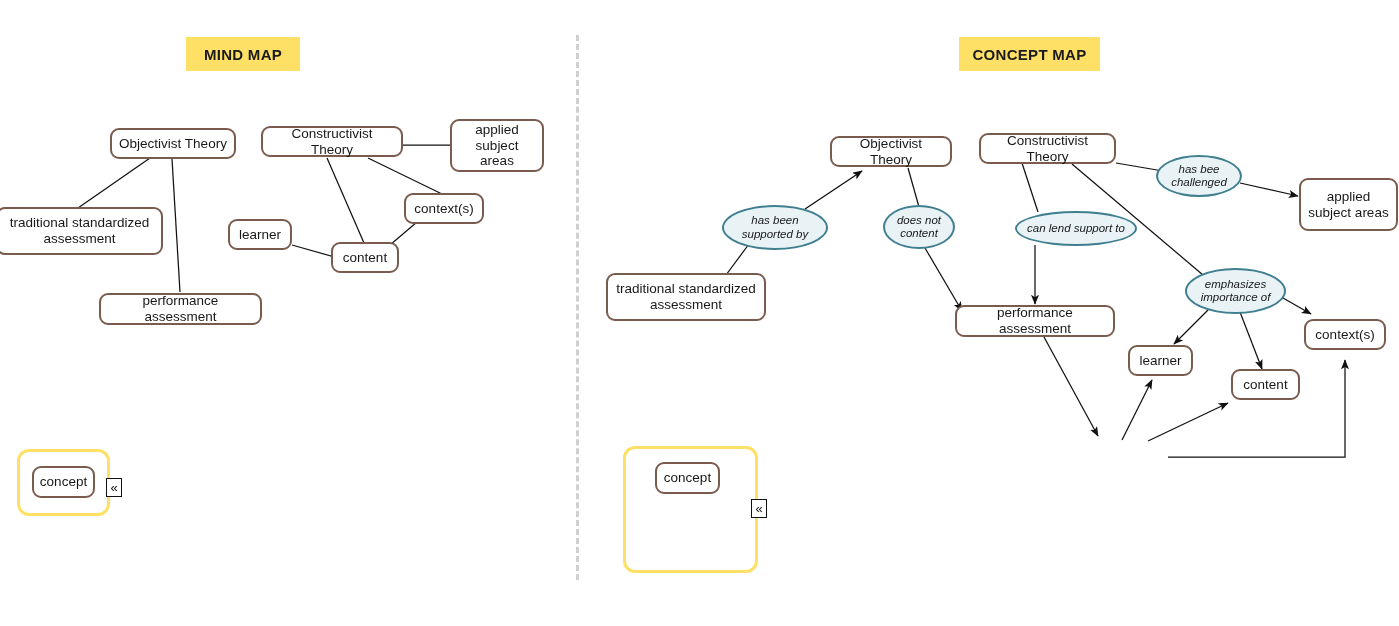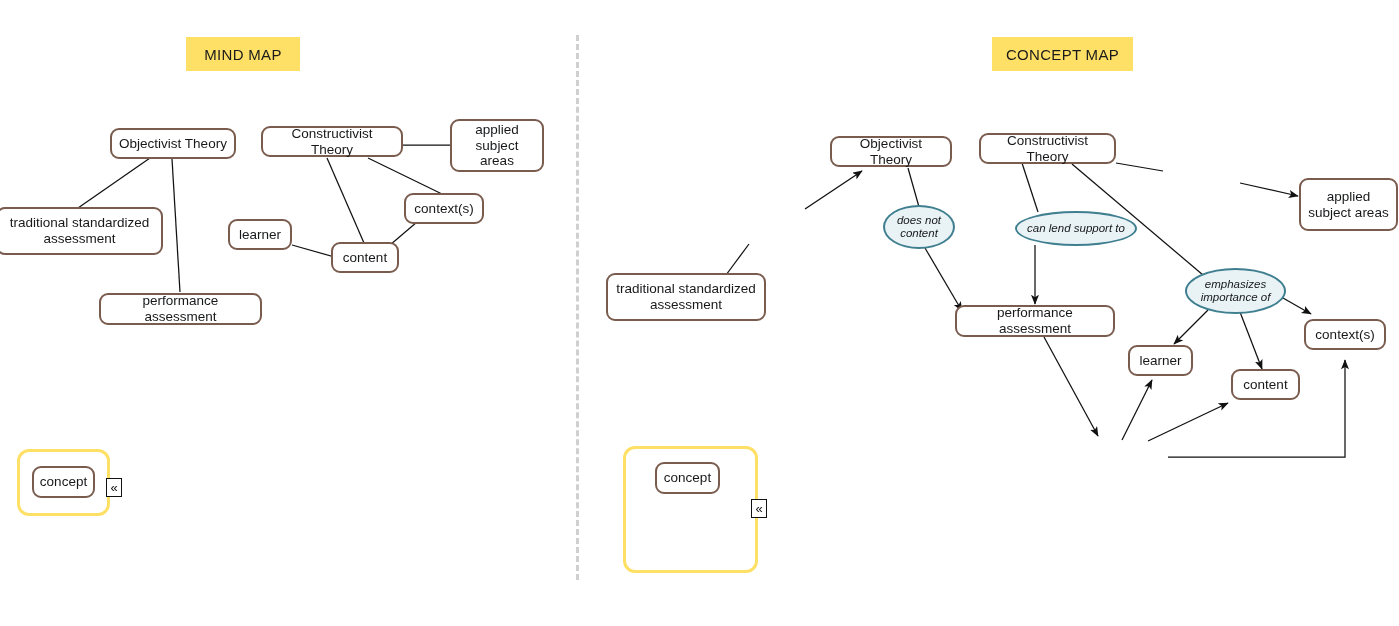--- a/index.html
+++ b/index.html
@@ -15,21 +15,21 @@
     width: 1399px;
     height: 626px;
     background: #ffffff;
     overflow: hidden;
   }
   
   .title-badge {
     position: absolute;
     background: #ffe066;
     color: #1a1a1a;
-    font-weight: normal;
+    font-weight: bold;
     font-size: 15px;
     letter-spacing: 0.3px;
     display: flex;
     align-items: center;
     justify-content: center;
     white-space: nowrap;
   }
   
   .node {
     position: absolute;
@@ -180,46 +180,50 @@
   <div class="node" style="left:228px; top:219px; width:64px; height:31px;">learner</div>
 
   <div class="node" style="left:331px; top:242px; width:68px; height:31px;">content</div>
 
   <div class="node" style="left:404px; top:193px; width:80px; height:31px;">context(s)</div>
 
   <div class="legend-box" style="left:17px; top:449px; width:93px; height:67px;"></div>
   <div class="node" style="left:32px; top:466px; width:63px; height:32px;">concept</div>
   <div class="marker" style="left:106px; top:478px; width:16px; height:19px;">«</div>
 
-  <div class="title-badge" style="left:992px; top:37px; width:141px; height:34px;">CONCEPT MAP</div>
+  <div class="title-badge" style="left:959px; top:37px; width:141px; height:34px;">CONCEPT MAP</div>
 
   <div class="node" style="left:830px; top:136px; width:122px; height:31px;">Objectivist Theory</div>
 
   <div class="node" style="left:979px; top:133px; width:137px; height:31px;">Constructivist Theory</div>
 
   <div class="node" style="left:1299px; top:178px; width:99px; height:53px; white-space:pre-line;">applied
 subject areas</div>
 
   <div class="node" style="left:606px; top:273px; width:160px; height:48px; white-space:pre-line;">traditional standardized
 assessment</div>
 
   <div class="node" style="left:955px; top:305px; width:160px; height:32px;">performance assessment</div>
 
   <div class="node" style="left:1128px; top:345px; width:65px; height:31px;">learner</div>
 
   <div class="node" style="left:1231px; top:369px; width:69px; height:31px;">content</div>
 
   <div class="node" style="left:1304px; top:319px; width:82px; height:31px;">context(s)</div>
 
+  <div class="ellipse" style="left:722px; top:205px; width:106px; height:45px; white-space:pre-line;">has been
+supported by</div>
 
   <div class="ellipse" style="left:883px; top:205px; width:72px; height:44px; white-space:pre-line;">does not
 content</div>
 
   <div class="ellipse" style="left:1015px; top:211px; width:122px; height:35px; white-space:pre-line;">can lend support to</div>
 
+  <div class="ellipse" style="left:1156px; top:155px; width:86px; height:42px; white-space:pre-line;">has bee
+challenged</div>
 
   <div class="ellipse" style="left:1185px; top:268px; width:101px; height:46px; white-space:pre-line;">emphasizes
 importance of</div>
 
 
   <div class="legend-box" style="left:623px; top:446px; width:135px; height:127px;"></div>
   <div class="node" style="left:655px; top:462px; width:65px; height:32px;">concept</div>
   <div class="marker" style="left:751px; top:499px; width:16px; height:19px;">«</div>
 
 </div>

